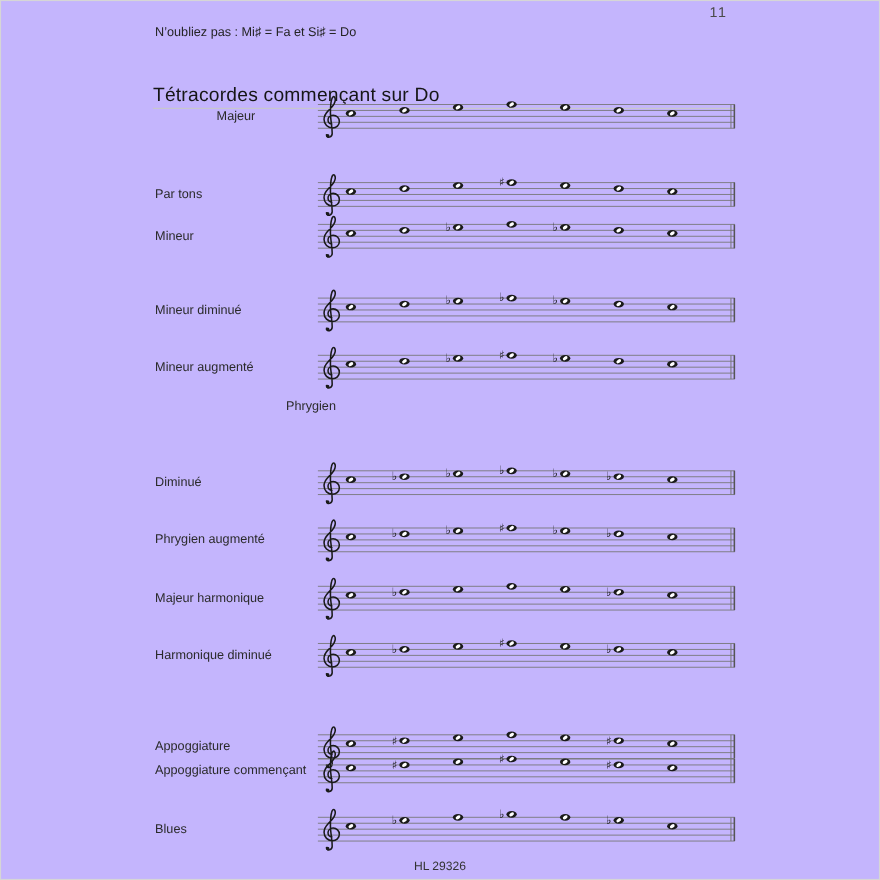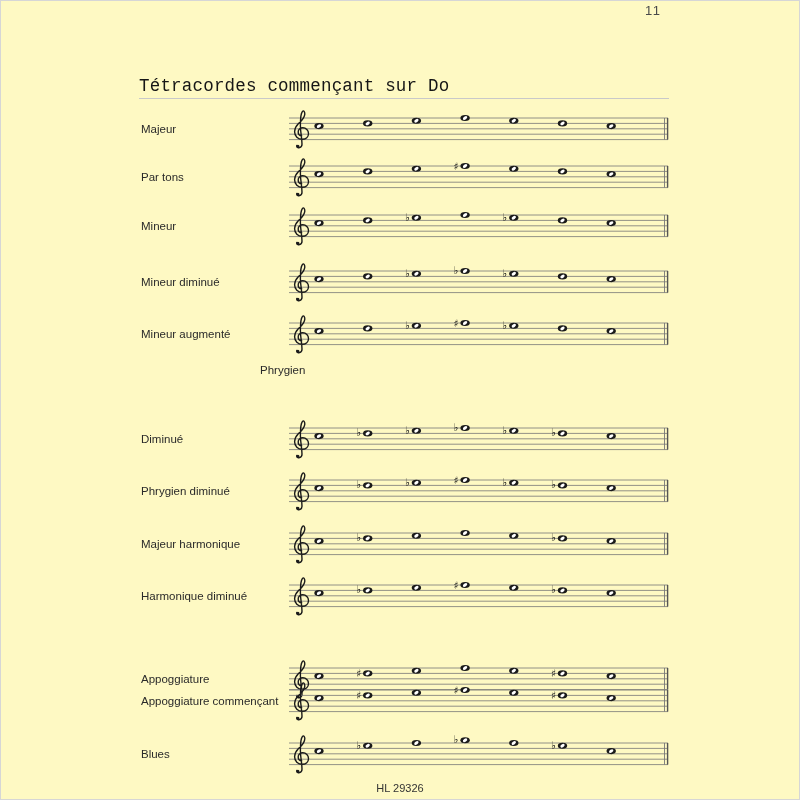--- a/index.html
+++ b/index.html
@@ -1,31 +1,31 @@
 <!DOCTYPE html>
 <html><head>
 <meta charset="utf-8">
 <style>
   html,body{margin:0;padding:0;background:#fff;}
   .page{
     position:relative;width:800px;height:800px;box-sizing:border-box;
-    background:#fef9c3;border:1px solid #d6d6d6;overflow:hidden;
+    background:#c4b5fd;border:1px solid #d6d6d6;overflow:hidden;
     font-family:"Liberation Sans","DejaVu Sans",sans-serif;color:#1c1c1c;
   }
   .page-number{
     position:absolute;top:2px;left:644px;font-size:13px;color:#4a4a4a;
     letter-spacing:1.5px;font-family:"Liberation Sans",sans-serif;
   }
   .reminder{
     position:absolute;left:140px;top:22px;font-size:11.5px;line-height:14.6px;color:#242424;
   }
   .reminder .indent{padding-left:68px;}
   .title{
     position:absolute;left:138px;top:75px;margin:0;font-size:17.5px;font-weight:500;
-    letter-spacing:.2px;color:#161616;font-family:Liberation Mono, monospace;
+    letter-spacing:.2px;color:#161616;
   }
   .title-rule{
     position:absolute;left:138px;top:97px;width:530px;height:1px;background:#c9c9c9;
   }
   .row{
     position:absolute;left:140px;display:flex;align-items:center;height:46px;
   }
   .row-label{
     width:147px;font-size:11.5px;color:#2a2a2a;flex:0 0 147px;
   }
@@ -36,27 +36,28 @@
     font-size:11px;color:#333;
   }
 </style>
 </head>
 <body>
 
 <div class="page">
   <div class="page-number">11</div>
 
   <div class="reminder">
+    <div>N’oubliez pas : Mi♯ = Fa et Si♯ = Do</div>
   </div>
 
   <h1 class="title">Tétracordes commençant sur Do</h1>
   <div class="title-rule"></div>
 
   <div id="rows">
-  <div class="row" style="top: 105px;">
+  <div class="row" style="top: 82px; text-align: center;">
     <div class="row-label">Majeur</div>
     <svg class="staff" width="385" height="46" viewBox="0 0 385 46">
           <line x1="1" x2="380" y1="12" y2="12" stroke="#767676" stroke-width="0.8"></line>
           <line x1="1" x2="380" y1="17.4" y2="17.4" stroke="#767676" stroke-width="0.8"></line>
           <line x1="1" x2="380" y1="22.8" y2="22.8" stroke="#767676" stroke-width="0.8"></line>
           <line x1="1" x2="380" y1="28.200000000000003" y2="28.200000000000003" stroke="#767676" stroke-width="0.8"></line>
           <line x1="1" x2="380" y1="33.6" y2="33.6" stroke="#767676" stroke-width="0.8"></line>
           <line x1="376.5" x2="376.5" y1="12" y2="33.6" stroke="#767676" stroke-width="0.9"></line>
           <line x1="379.6" x2="379.6" y1="12" y2="33.6" stroke="#555" stroke-width="1.4"></line>
           <path d="M8.8,39.5 C8.8,41.2 10.2,42 11.6,41.6 C13.2,41.1 14,39.9 14,38.3 C14,32 12.4,26 12.4,19.8 C12.4,15.8 12.5,11 13.4,7.8 C14,5.4 15.2,4.1 16.1,5.3 C17.2,6.8 16.7,9.6 15.5,11.8 C14.2,14.1 12.1,16 10.3,17.8 C8.1,20 6.6,22.5 6.6,25.7 C6.6,30.1 10,33.3 14.2,33.3 C17.9,33.3 20.5,30.8 20.5,27.5 C20.5,24.2 18,21.8 14.8,21.8 C12.1,21.8 10.2,23.7 10.2,26.1 C10.2,28.2 11.7,29.8 13.7,29.8" fill="none" stroke="#1a1a1a" stroke-width="1.4" stroke-linecap="round"></path>
@@ -129,21 +130,21 @@
             <ellipse cx="274.5" cy="17.4" rx="4.7" ry="3.05" fill="#1a1a1a"></ellipse>
             <ellipse cx="274.5" cy="17.4" rx="2.4" ry="1.5" fill="#fff" transform="rotate(-35 274.5 17.4)"></ellipse>
           </g>
           <g>
             <ellipse cx="323.20000000000005" cy="20.1" rx="4.7" ry="3.05" fill="#1a1a1a"></ellipse>
             <ellipse cx="323.20000000000005" cy="20.1" rx="2.4" ry="1.5" fill="#fff" transform="rotate(-35 323.20000000000005 20.1)"></ellipse>
           </g>
         </svg>
   </div>
 
-  <div class="row" style="top: 202px;">
+  <div class="row" style="top: 191px;">
     <div class="row-label">Mineur</div>
     <svg class="staff" width="385" height="46" viewBox="0 0 385 46">
           <line x1="1" x2="380" y1="12" y2="12" stroke="#767676" stroke-width="0.8"></line>
           <line x1="1" x2="380" y1="17.4" y2="17.4" stroke="#767676" stroke-width="0.8"></line>
           <line x1="1" x2="380" y1="22.8" y2="22.8" stroke="#767676" stroke-width="0.8"></line>
           <line x1="1" x2="380" y1="28.200000000000003" y2="28.200000000000003" stroke="#767676" stroke-width="0.8"></line>
           <line x1="1" x2="380" y1="33.6" y2="33.6" stroke="#767676" stroke-width="0.8"></line>
           <line x1="376.5" x2="376.5" y1="12" y2="33.6" stroke="#767676" stroke-width="0.9"></line>
           <line x1="379.6" x2="379.6" y1="12" y2="33.6" stroke="#555" stroke-width="1.4"></line>
           <path d="M8.8,39.5 C8.8,41.2 10.2,42 11.6,41.6 C13.2,41.1 14,39.9 14,38.3 C14,32 12.4,26 12.4,19.8 C12.4,15.8 12.5,11 13.4,7.8 C14,5.4 15.2,4.1 16.1,5.3 C17.2,6.8 16.7,9.6 15.5,11.8 C14.2,14.1 12.1,16 10.3,17.8 C8.1,20 6.6,22.5 6.6,25.7 C6.6,30.1 10,33.3 14.2,33.3 C17.9,33.3 20.5,30.8 20.5,27.5 C20.5,24.2 18,21.8 14.8,21.8 C12.1,21.8 10.2,23.7 10.2,26.1 C10.2,28.2 11.7,29.8 13.7,29.8" fill="none" stroke="#1a1a1a" stroke-width="1.4" stroke-linecap="round"></path>
@@ -362,21 +363,21 @@
             <text x="263" y="20.4" font-size="10.5" fill="#1a1a1a">♭</text>
           </g>
           <g>
             <ellipse cx="323.20000000000005" cy="20.1" rx="4.7" ry="3.05" fill="#1a1a1a"></ellipse>
             <ellipse cx="323.20000000000005" cy="20.1" rx="2.4" ry="1.5" fill="#fff" transform="rotate(-35 323.20000000000005 20.1)"></ellipse>
           </g>
         </svg>
   </div>
 
   <div class="row" style="top: 467.45px;">
-    <div class="row-label">Phrygien diminué</div>
+    <div class="row-label">Phrygien augmenté</div>
     <svg class="staff" width="385" height="46" viewBox="0 0 385 46">
           <line x1="1" x2="380" y1="12" y2="12" stroke="#767676" stroke-width="0.8"></line>
           <line x1="1" x2="380" y1="17.4" y2="17.4" stroke="#767676" stroke-width="0.8"></line>
           <line x1="1" x2="380" y1="22.8" y2="22.8" stroke="#767676" stroke-width="0.8"></line>
           <line x1="1" x2="380" y1="28.200000000000003" y2="28.200000000000003" stroke="#767676" stroke-width="0.8"></line>
           <line x1="1" x2="380" y1="33.6" y2="33.6" stroke="#767676" stroke-width="0.8"></line>
           <line x1="376.5" x2="376.5" y1="12" y2="33.6" stroke="#767676" stroke-width="0.9"></line>
           <line x1="379.6" x2="379.6" y1="12" y2="33.6" stroke="#555" stroke-width="1.4"></line>
           <path d="M8.8,39.5 C8.8,41.2 10.2,42 11.6,41.6 C13.2,41.1 14,39.9 14,38.3 C14,32 12.4,26 12.4,19.8 C12.4,15.8 12.5,11 13.4,7.8 C14,5.4 15.2,4.1 16.1,5.3 C17.2,6.8 16.7,9.6 15.5,11.8 C14.2,14.1 12.1,16 10.3,17.8 C8.1,20 6.6,22.5 6.6,25.7 C6.6,30.1 10,33.3 14.2,33.3 C17.9,33.3 20.5,30.8 20.5,27.5 C20.5,24.2 18,21.8 14.8,21.8 C12.1,21.8 10.2,23.7 10.2,26.1 C10.2,28.2 11.7,29.8 13.7,29.8" fill="none" stroke="#1a1a1a" stroke-width="1.4" stroke-linecap="round"></path>
           <circle cx="9.9" cy="40.4" r="1.6" fill="#1a1a1a"></circle>

